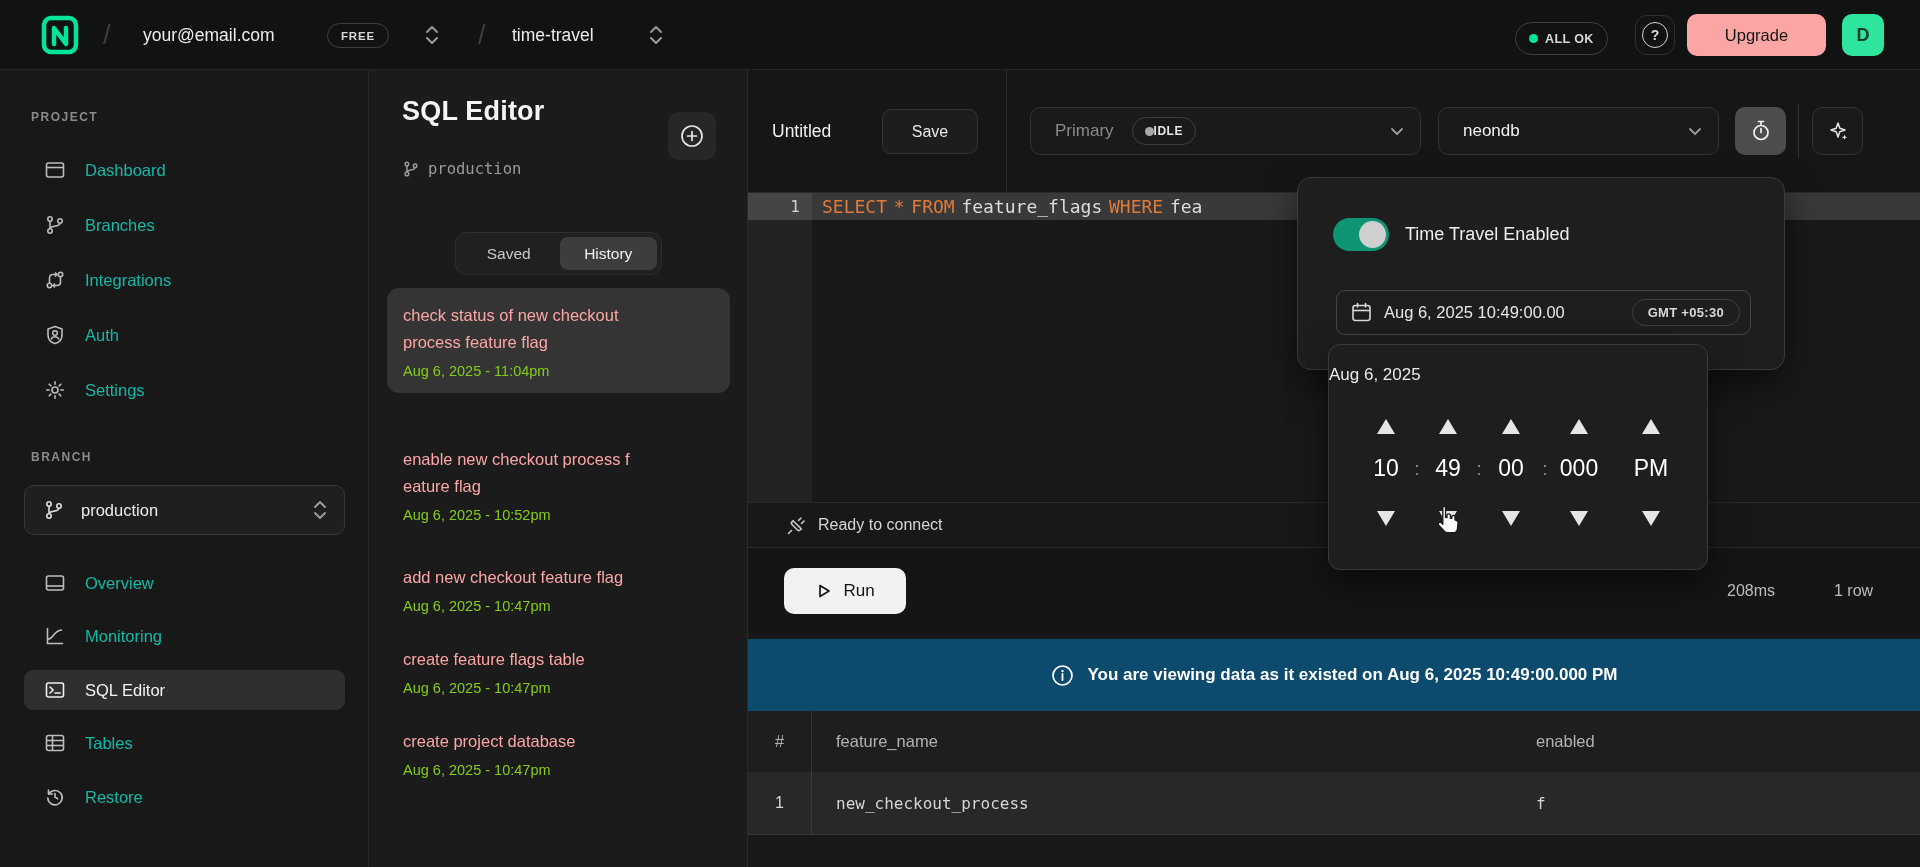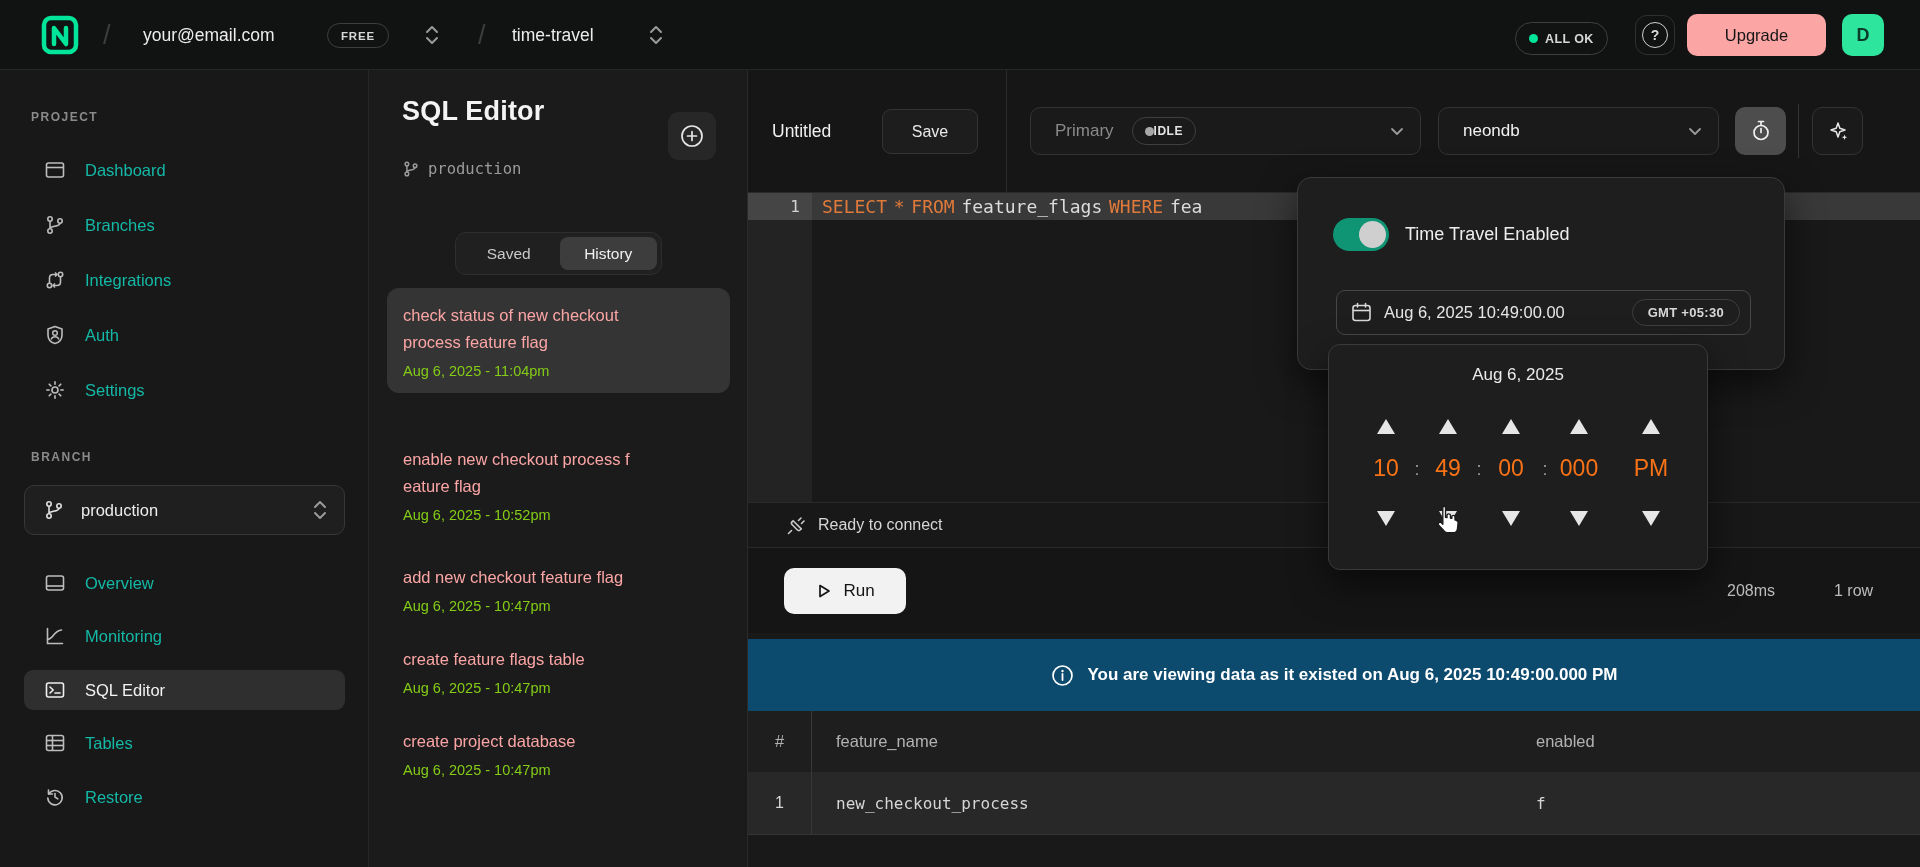--- a/index.html
+++ b/index.html
@@ -106,25 +106,25 @@
   .toggle { position:absolute; left:35px; top:40px; width:56px; height:33px; border-radius:17px; }
   .knob { position:absolute; right:3px; top:3px; width:27px; height:27px; border-radius:50%; background:#cfcfcf; }
   .tt-label { position:absolute; left:107px; top:40px; height:33px; display:flex; align-items:center; font-size:18px; color:#ededed; }
   .dt-input { position:absolute; left:38px; top:112px; width:415px; height:45px; border:1px solid #474747; border-radius:9px; background:#1e1e1e;
               display:flex; align-items:center; gap:11px; padding:0 10px 0 13px; }
   .dt-value { width:208px; overflow:hidden; white-space:nowrap; font-size:16.5px; color:#e6e6e6; }
   .tz-pill { margin-left:auto; height:27px; padding:0 15px; font-size:13px; font-weight:bold; letter-spacing:.3px; }
 
   .cal-pop { position:absolute; left:1328px; top:344px; width:380px; height:226px; background:#1e1e1e; border:1px solid #3a3a3a; border-radius:12px;
              box-shadow:0 14px 36px rgba(0,0,0,.55); z-index:45; }
-  .cal-date { position:absolute; left:0; right:0; top:20px; text-align:center; font-size:17px; color:#eaeaea; }
+  .cal-date { position:absolute; left:0; right:0; top:20px; font-size:17px; color:#eaeaea; }
   .spin-col { position:absolute; transform:translateX(-50%); }
   .tri-up { width:0; height:0; border-left:9px solid transparent; border-right:9px solid transparent; border-bottom:15px solid #e6e6e6; }
   .tri-down { width:0; height:0; border-left:9px solid transparent; border-right:9px solid transparent; border-top:15px solid #e6e6e6; }
-  .spin-val { position:absolute; transform:translateX(-50%); font-size:23px; color:#f97316; }
+  .spin-val { position:absolute; transform:translateX(-50%); font-size:23px; color:#ffffff; }
   .spin-colon { position:absolute; transform:translateX(-50%); font-size:18px; color:#9a9a9a; }
   .cursor { position:absolute; left:1432px; top:504px; z-index:60; }
 </style>
 </head>
 <body>
 
 <div class="screen">
 
   <div class="topbar">
     <svg class="logo" viewBox="0 0 42 42">

